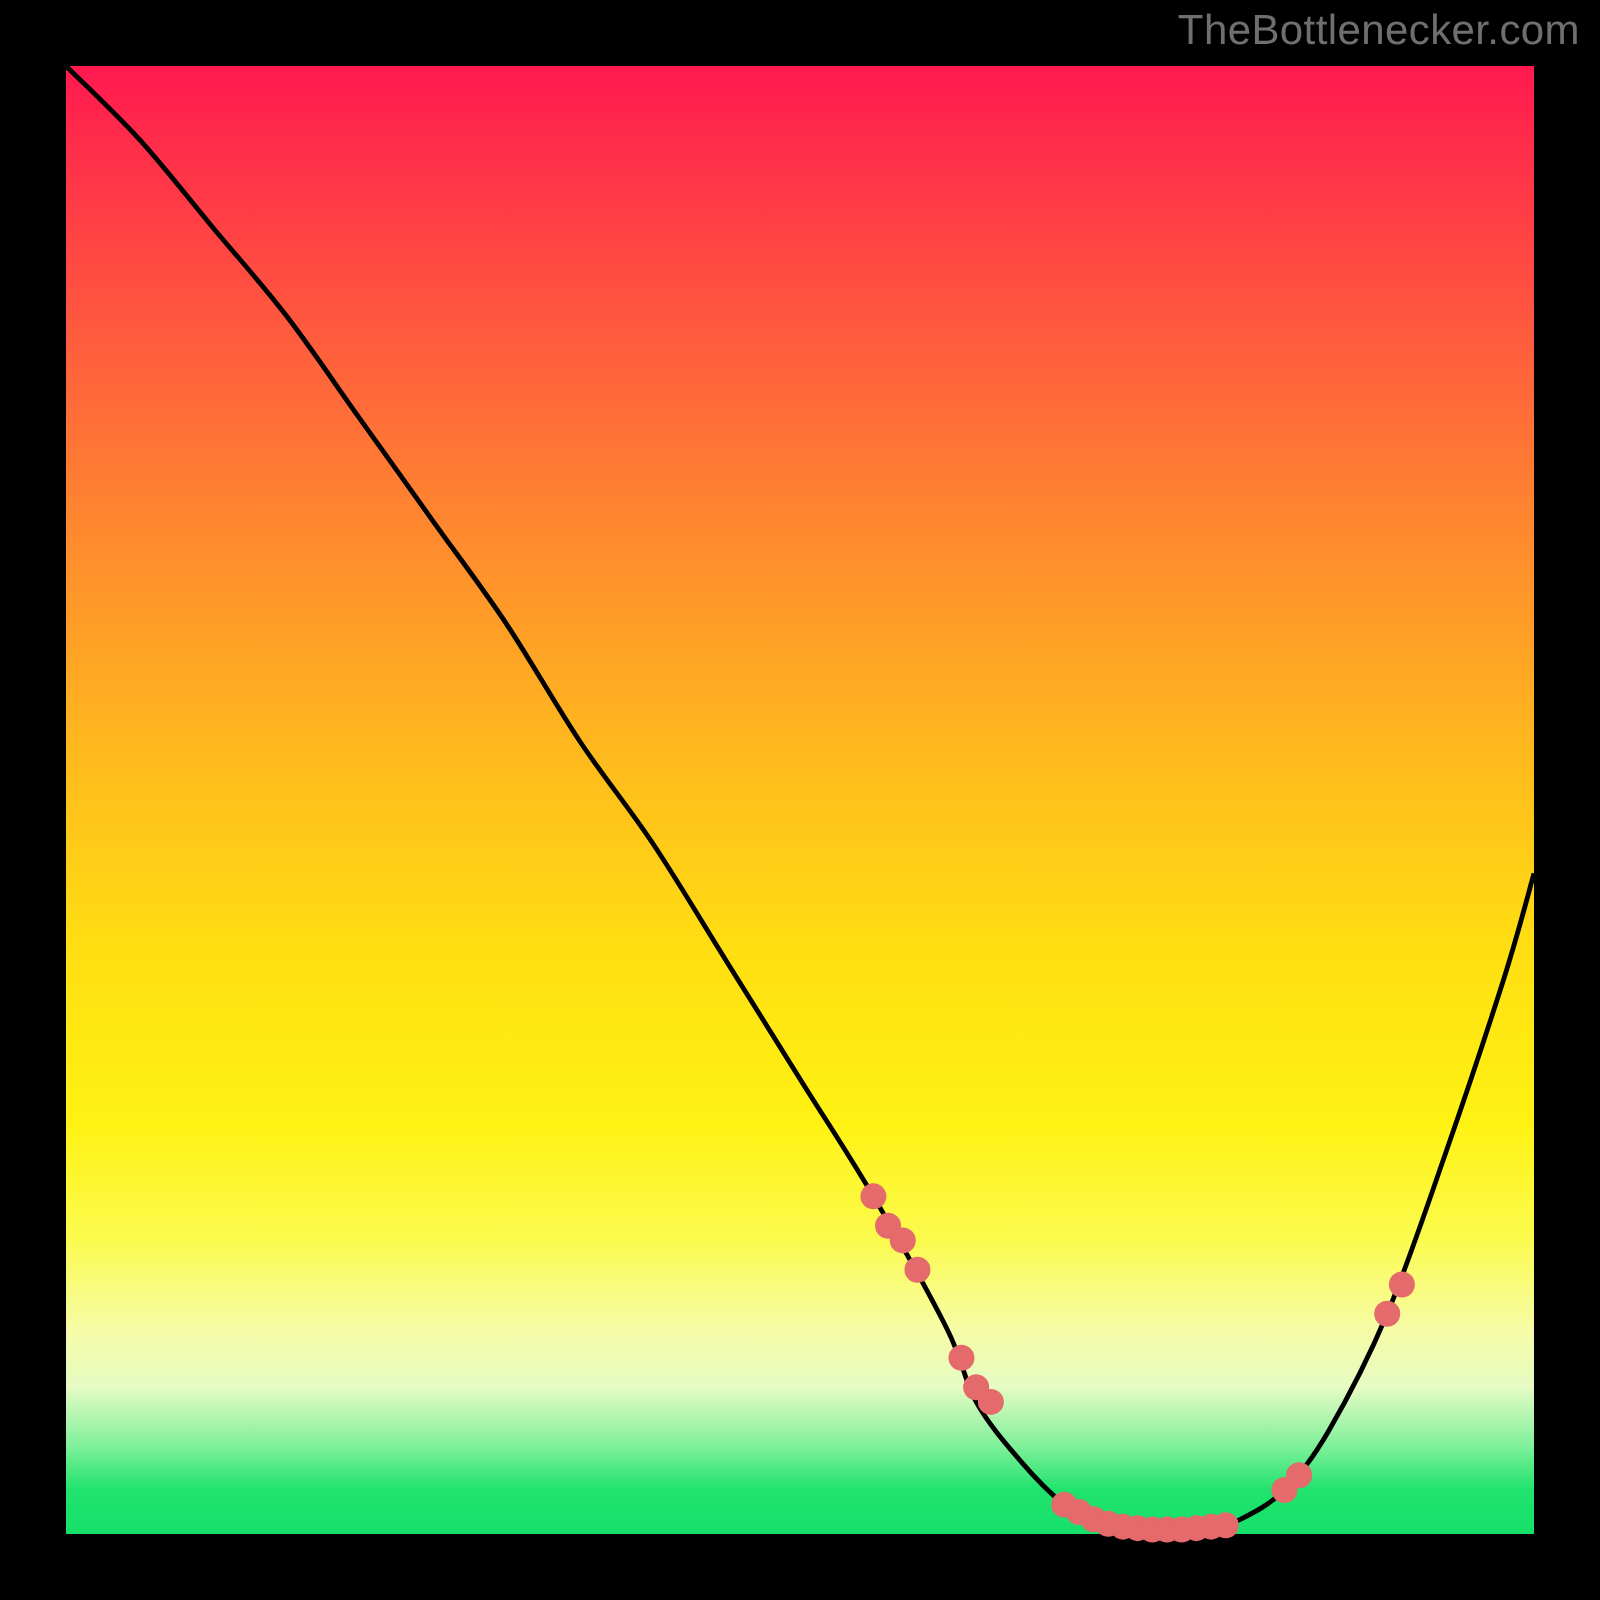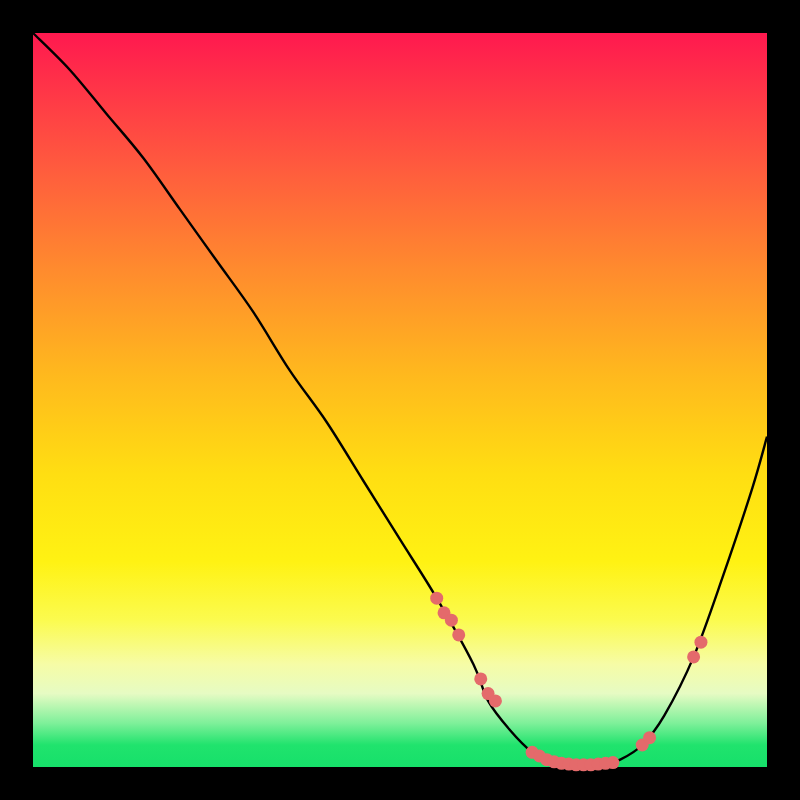--- a/index.html
+++ b/index.html
@@ -69,20 +69,21 @@
   .marker {
     fill: #e46a6b;
     stroke: none;
   }
 </style>
 </head>
 <body>
 
 <div class="frame">
 
+  <div class="watermark">TheBottlenecker.com</div>
 
   <div class="plot-area">
     <svg class="curve" viewBox="0 0 734 734" preserveAspectRatio="none">
       <path id="curve-path" class="curve-path" d="M 0 0 C 6.116666666666667 6.116666666666674 24.46666666666667 23.243333333333375 36.7 36.700000000000045 C 48.93333333333334 50.156666666666716 61.16666666666667 66.06000000000002 73.4 80.74000000000001 C 85.63333333333334 95.42 97.86666666666666 108.87666666666665 110.1 124.77999999999997 C 122.33333333333333 140.6833333333333 134.56666666666666 159.0333333333333 146.8 176.15999999999997 C 159.03333333333336 193.28666666666663 171.26666666666668 210.41333333333336 183.5 227.54000000000002 C 195.73333333333332 244.66666666666669 207.96666666666667 260.57000000000005 220.2 278.92 C 232.4333333333333 297.27 244.66666666666663 319.28999999999996 256.9 337.64 C 269.1333333333333 355.99 281.3666666666667 370.67 293.6 389.02000000000004 C 305.83333333333337 407.37000000000006 318.06666666666666 428.1666666666667 330.3 447.74 C 342.53333333333336 467.31333333333333 354.76666666666665 486.8866666666667 367 506.46000000000004 C 379.23333333333335 526.0333333333334 391.4666666666667 544.3833333333334 403.70000000000005 565.1800000000001 C 415.9333333333334 585.9766666666667 431.83666666666664 614.1133333333333 440.4 631.24 C 448.9633333333333 648.3666666666667 448.9633333333333 656.9300000000001 455.08 667.94 C 461.19666666666666 678.95 469.76 688.7366666666667 477.1 697.3 C 484.44000000000005 705.8633333333332 493.0033333333334 714.4266666666667 499.12000000000006 719.32 C 505.23666666666674 724.2133333333334 508.90666666666664 724.8249999999999 513.8 726.66 C 518.6933333333333 728.495 522.3633333333333 729.4736666666668 528.48 730.33 C 534.5966666666667 731.1863333333333 543.16 731.798 550.5 731.798 C 557.84 731.798 566.4033333333333 731.1863333333333 572.52 730.33 C 578.6366666666667 729.4736666666668 581.0833333333334 729.7183333333332 587.2 726.66 C 593.3166666666667 723.6016666666667 601.88 719.32 609.22 711.98 C 616.5600000000001 704.64 622.6766666666667 697.3 631.24 682.62 C 639.8033333333333 667.94 650.8133333333334 647.1433333333333 660.6 623.9 C 670.3866666666667 600.6566666666666 680.1733333333333 571.2966666666666 689.9599999999999 543.16 C 699.7466666666666 515.0233333333333 711.9799999999999 478.3233333333333 719.3199999999999 455.08 C 726.66 431.83666666666664 731.5533333333333 412.2633333333333 734 403.7"></path>
       <g id="markers-group">
           <circle cx="403.70000000000005" cy="565.1800000000001" r="6.5" class="marker"></circle>
           <circle cx="411.04" cy="579.86" r="6.5" class="marker"></circle>
           <circle cx="418.37999999999994" cy="587.2" r="6.5" class="marker"></circle>
           <circle cx="425.71999999999997" cy="601.88" r="6.5" class="marker"></circle>
           <circle cx="447.74" cy="645.92" r="6.5" class="marker"></circle>

